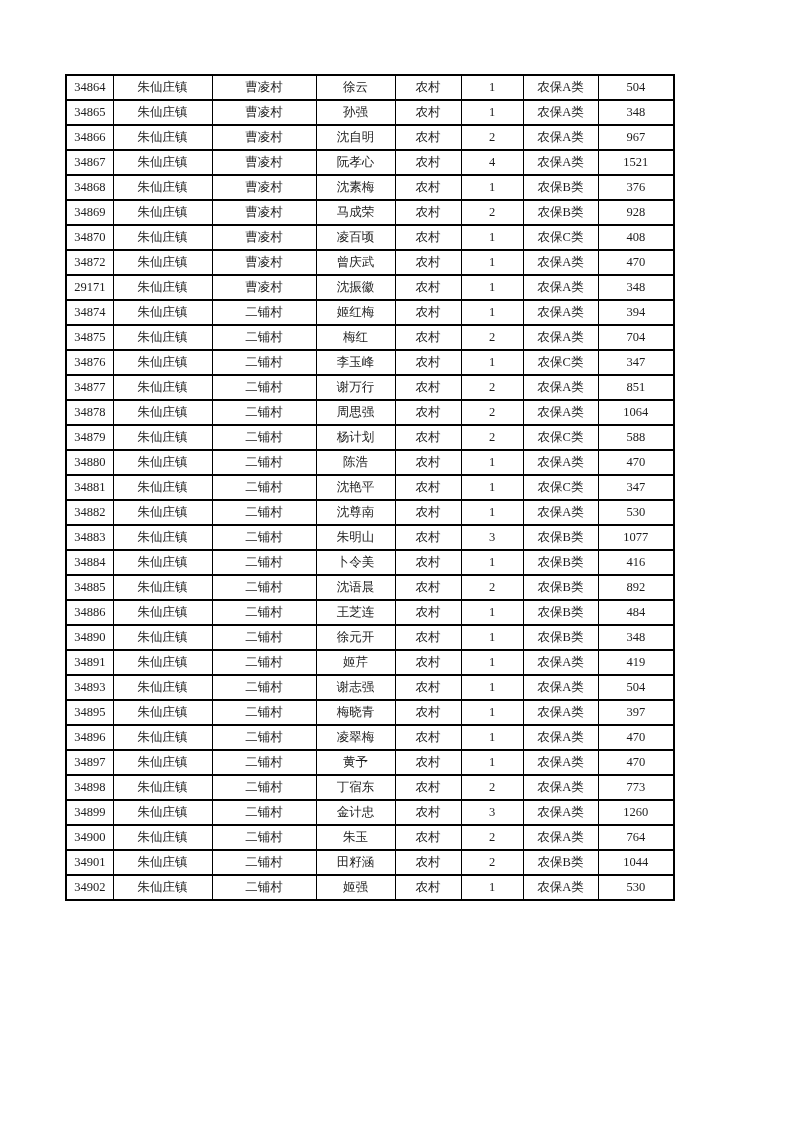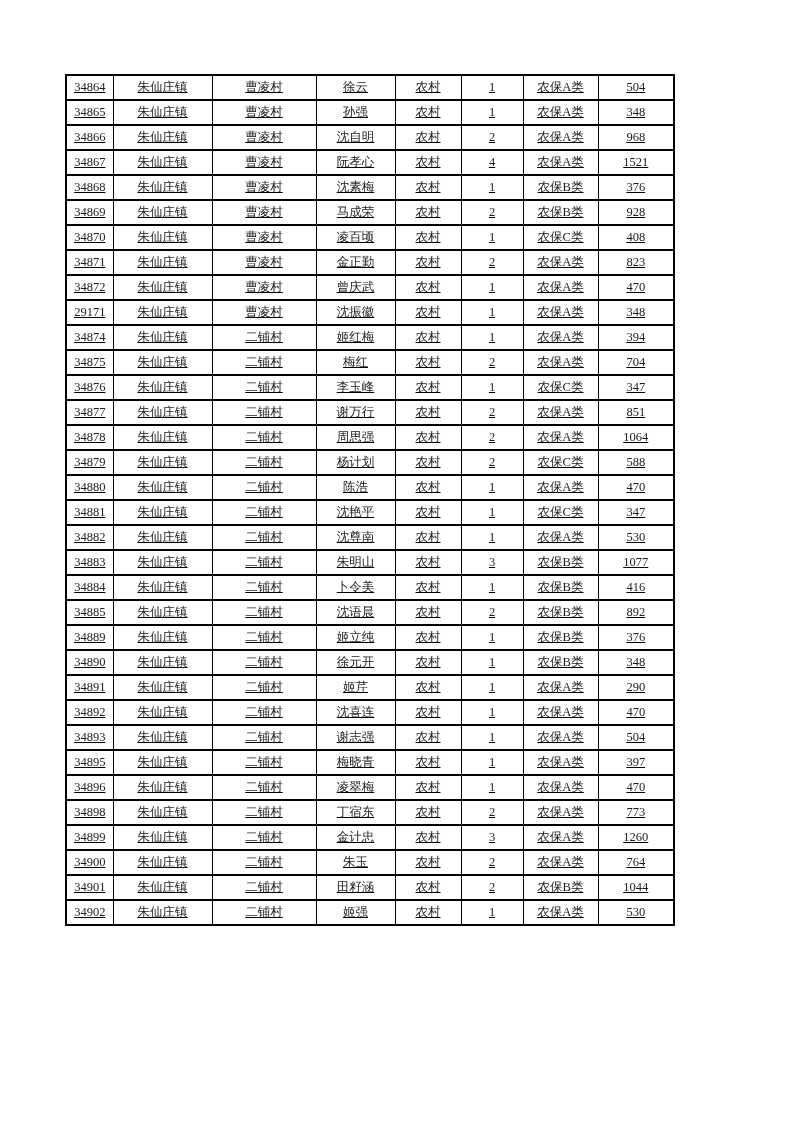--- a/index.html
+++ b/index.html
@@ -34,21 +34,20 @@
     vertical-align: middle;
     font-size: 12.5px;
     line-height: 1;
     color: #1c1c1c;
     padding: 0;
     white-space: nowrap;
     overflow: hidden;
   }
   table.records tr {
     height: 25px;
-    text-decoration: underline;
   }
   
   col.c-serial   { width: 47px; }
   col.c-town     { width: 99px; }
   col.c-village  { width: 104px; }
   col.c-name     { width: 79px; }
   col.c-category { width: 66px; }
   col.c-count    { width: 62px; }
   col.c-instype  { width: 75px; }
   col.c-amount   { width: 76px; }
@@ -90,21 +89,21 @@
           <td>348</td>
         </tr>
         <tr>
           <td>34866</td>
           <td>朱仙庄镇</td>
           <td>曹凌村</td>
           <td>沈自明</td>
           <td>农村</td>
           <td>2</td>
           <td>农保A类</td>
-          <td>968</td>
+          <td>967</td>
         </tr>
         <tr>
           <td>34867</td>
           <td>朱仙庄镇</td>
           <td>曹凌村</td>
           <td>阮孝心</td>
           <td>农村</td>
           <td>4</td>
           <td>农保A类</td>
           <td>1521</td>
@@ -133,30 +132,20 @@
           <td>34870</td>
           <td>朱仙庄镇</td>
           <td>曹凌村</td>
           <td>凌百顷</td>
           <td>农村</td>
           <td>1</td>
           <td>农保C类</td>
           <td>408</td>
         </tr>
         <tr>
-          <td>34871</td>
-          <td>朱仙庄镇</td>
-          <td>曹凌村</td>
-          <td>金正勤</td>
-          <td>农村</td>
-          <td>2</td>
-          <td>农保A类</td>
-          <td>823</td>
-        </tr>
-        <tr>
           <td>34872</td>
           <td>朱仙庄镇</td>
           <td>曹凌村</td>
           <td>曾庆武</td>
           <td>农村</td>
           <td>1</td>
           <td>农保A类</td>
           <td>470</td>
         </tr>
         <tr>
@@ -283,84 +272,84 @@
           <td>34885</td>
           <td>朱仙庄镇</td>
           <td>二铺村</td>
           <td>沈语晨</td>
           <td>农村</td>
           <td>2</td>
           <td>农保B类</td>
           <td>892</td>
         </tr>
         <tr>
-          <td>34889</td>
-          <td>朱仙庄镇</td>
-          <td>二铺村</td>
-          <td>姬立纯</td>
-          <td>农村</td>
-          <td>1</td>
-          <td>农保B类</td>
-          <td>376</td>
+          <td>34886</td>
+          <td>朱仙庄镇</td>
+          <td>二铺村</td>
+          <td>王芝连</td>
+          <td>农村</td>
+          <td>1</td>
+          <td>农保B类</td>
+          <td>484</td>
         </tr>
         <tr>
           <td>34890</td>
           <td>朱仙庄镇</td>
           <td>二铺村</td>
           <td>徐元开</td>
           <td>农村</td>
           <td>1</td>
           <td>农保B类</td>
           <td>348</td>
         </tr>
         <tr>
           <td>34891</td>
           <td>朱仙庄镇</td>
           <td>二铺村</td>
           <td>姬芹</td>
           <td>农村</td>
           <td>1</td>
           <td>农保A类</td>
-          <td>290</td>
-        </tr>
-        <tr>
-          <td>34892</td>
-          <td>朱仙庄镇</td>
-          <td>二铺村</td>
-          <td>沈喜连</td>
+          <td>419</td>
+        </tr>
+        <tr>
+          <td>34893</td>
+          <td>朱仙庄镇</td>
+          <td>二铺村</td>
+          <td>谢志强</td>
+          <td>农村</td>
+          <td>1</td>
+          <td>农保A类</td>
+          <td>504</td>
+        </tr>
+        <tr>
+          <td>34895</td>
+          <td>朱仙庄镇</td>
+          <td>二铺村</td>
+          <td>梅晓青</td>
+          <td>农村</td>
+          <td>1</td>
+          <td>农保A类</td>
+          <td>397</td>
+        </tr>
+        <tr>
+          <td>34896</td>
+          <td>朱仙庄镇</td>
+          <td>二铺村</td>
+          <td>凌翠梅</td>
           <td>农村</td>
           <td>1</td>
           <td>农保A类</td>
           <td>470</td>
         </tr>
         <tr>
-          <td>34893</td>
-          <td>朱仙庄镇</td>
-          <td>二铺村</td>
-          <td>谢志强</td>
-          <td>农村</td>
-          <td>1</td>
-          <td>农保A类</td>
-          <td>504</td>
-        </tr>
-        <tr>
-          <td>34895</td>
-          <td>朱仙庄镇</td>
-          <td>二铺村</td>
-          <td>梅晓青</td>
-          <td>农村</td>
-          <td>1</td>
-          <td>农保A类</td>
-          <td>397</td>
-        </tr>
-        <tr>
-          <td>34896</td>
-          <td>朱仙庄镇</td>
-          <td>二铺村</td>
-          <td>凌翠梅</td>
+          <td>34897</td>
+          <td>朱仙庄镇</td>
+          <td>二铺村</td>
+          <td>黄予</td>
           <td>农村</td>
           <td>1</td>
           <td>农保A类</td>
           <td>470</td>
         </tr>
         <tr>
           <td>34898</td>
           <td>朱仙庄镇</td>
           <td>二铺村</td>
           <td>丁宿东</td>

